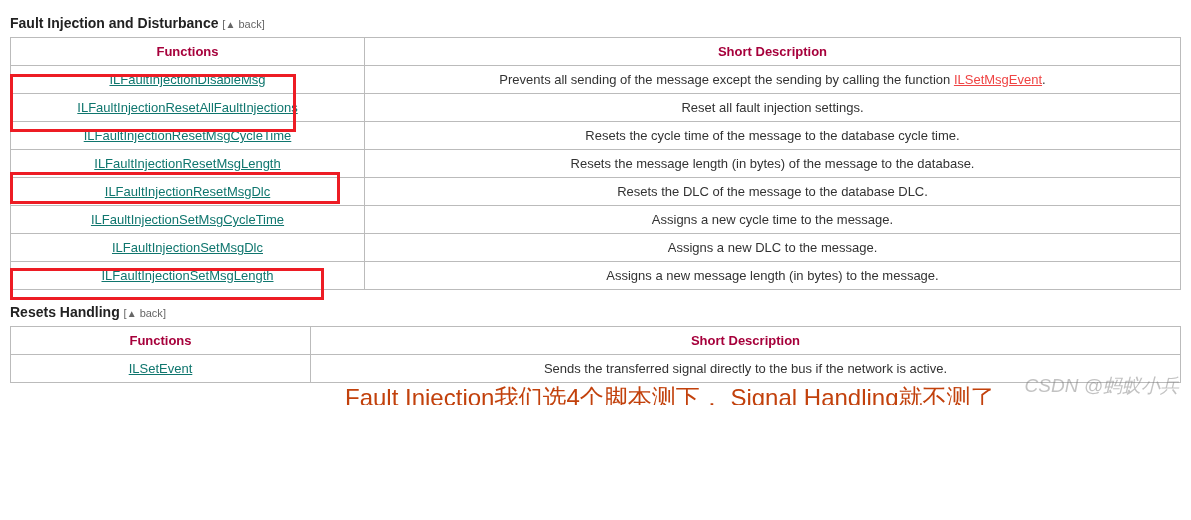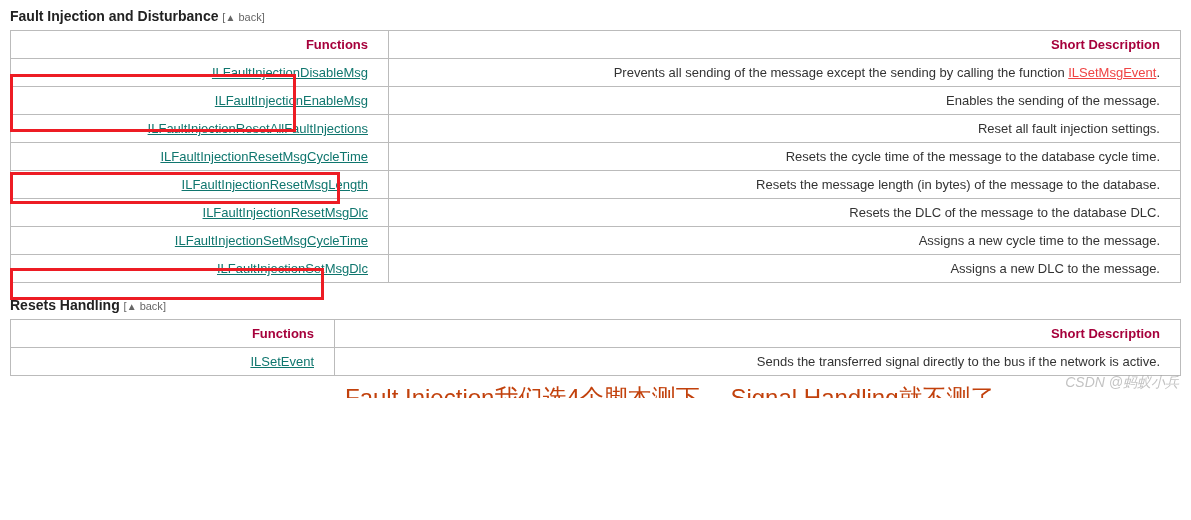--- a/index.html
+++ b/index.html
@@ -10,39 +10,39 @@
     padding: 8px 10px;
     background: #fff;
     width: 1191px;
     box-sizing: border-box;
     position: relative;
   }
   .section-title {
     font-weight: bold;
     color: #222;
     font-size: 14px;
-    margin: 0 0 6px 0;
+    margin: 7px 0 6px 0;
   }
   .back-link {
     font-size: 11px;
     color: #666;
     font-weight: normal;
   }
   .back-tri {
     font-size: 10px;
   }
   table {
     width: 100%;
     border-collapse: collapse;
     margin-bottom: 14px;
   }
   th, td {
     border: 1px solid #bbb;
-    padding: 6px 20px;
-    text-align: right;
+    padding: 6px 8px;
+    text-align: center;
     vertical-align: top;
   }
   th {
     color: #a6003b;
     font-weight: bold;
     font-size: 13px;
     background: #fff;
   }
   td.desc {
     color: #333;
@@ -65,21 +65,21 @@
     color: #c2410c;
     font-size: 24px;
     font-family: "Microsoft YaHei", Arial, sans-serif;
     white-space: nowrap;
   }
   .watermark {
     position: absolute;
     right: 12px;
     bottom: 6px;
     color: rgba(120,120,120,0.45);
-    font-size: 14px;
+    font-size: 19px;
     font-style: italic;
     font-family: "Microsoft YaHei", Arial, sans-serif;
   }
 </style>
 </head>
 <body>
 
 <div class="section-title">
   <span>Fault Injection and Disturbance</span>
   <span class="back-link">[<span class="back-tri">▲</span> <span>back</span>]</span>
@@ -93,24 +93,20 @@
     </tr>
   </thead>
   <tbody>
     <tr>
       <td><a href="#" class="fn">ILFaultInjectionDisableMsg</a></td>
       <td class="desc">
         <span>Prevents all sending of the message except the sending by calling the function </span><a href="#" class="inline-fn">ILSetMsgEvent</a><span>.</span>
       </td>
     </tr>
     <tr>
-      <td><a href="#" class="fn">ILFaultInjectionEnableMsg</a></td>
-      <td class="desc">Enables the sending of the message.</td>
-    </tr>
-    <tr>
       <td><a href="#" class="fn">ILFaultInjectionResetAllFaultInjections</a></td>
       <td class="desc">Reset all fault injection settings.</td>
     </tr>
     <tr>
       <td><a href="#" class="fn">ILFaultInjectionResetMsgCycleTime</a></td>
       <td class="desc">Resets the cycle time of the message to the database cycle time.</td>
     </tr>
     <tr>
       <td><a href="#" class="fn">ILFaultInjectionResetMsgLength</a></td>
       <td class="desc">Resets the message length (in bytes) of the message to the database.</td>
@@ -119,20 +115,24 @@
       <td><a href="#" class="fn">ILFaultInjectionResetMsgDlc</a></td>
       <td class="desc">Resets the DLC of the message to the database DLC.</td>
     </tr>
     <tr>
       <td><a href="#" class="fn">ILFaultInjectionSetMsgCycleTime</a></td>
       <td class="desc">Assigns a new cycle time to the message.</td>
     </tr>
     <tr>
       <td><a href="#" class="fn">ILFaultInjectionSetMsgDlc</a></td>
       <td class="desc">Assigns a new DLC to the message.</td>
+    </tr>
+    <tr>
+      <td><a href="#" class="fn">ILFaultInjectionSetMsgLength</a></td>
+      <td class="desc">Assigns a new message length (in bytes) to the message.</td>
     </tr>
   </tbody>
 </table>
 
 <div class="section-title">
   <span>Resets Handling</span>
   <span class="back-link">[<span class="back-tri">▲</span> <span>back</span>]</span>
 </div>
 
 <table>

